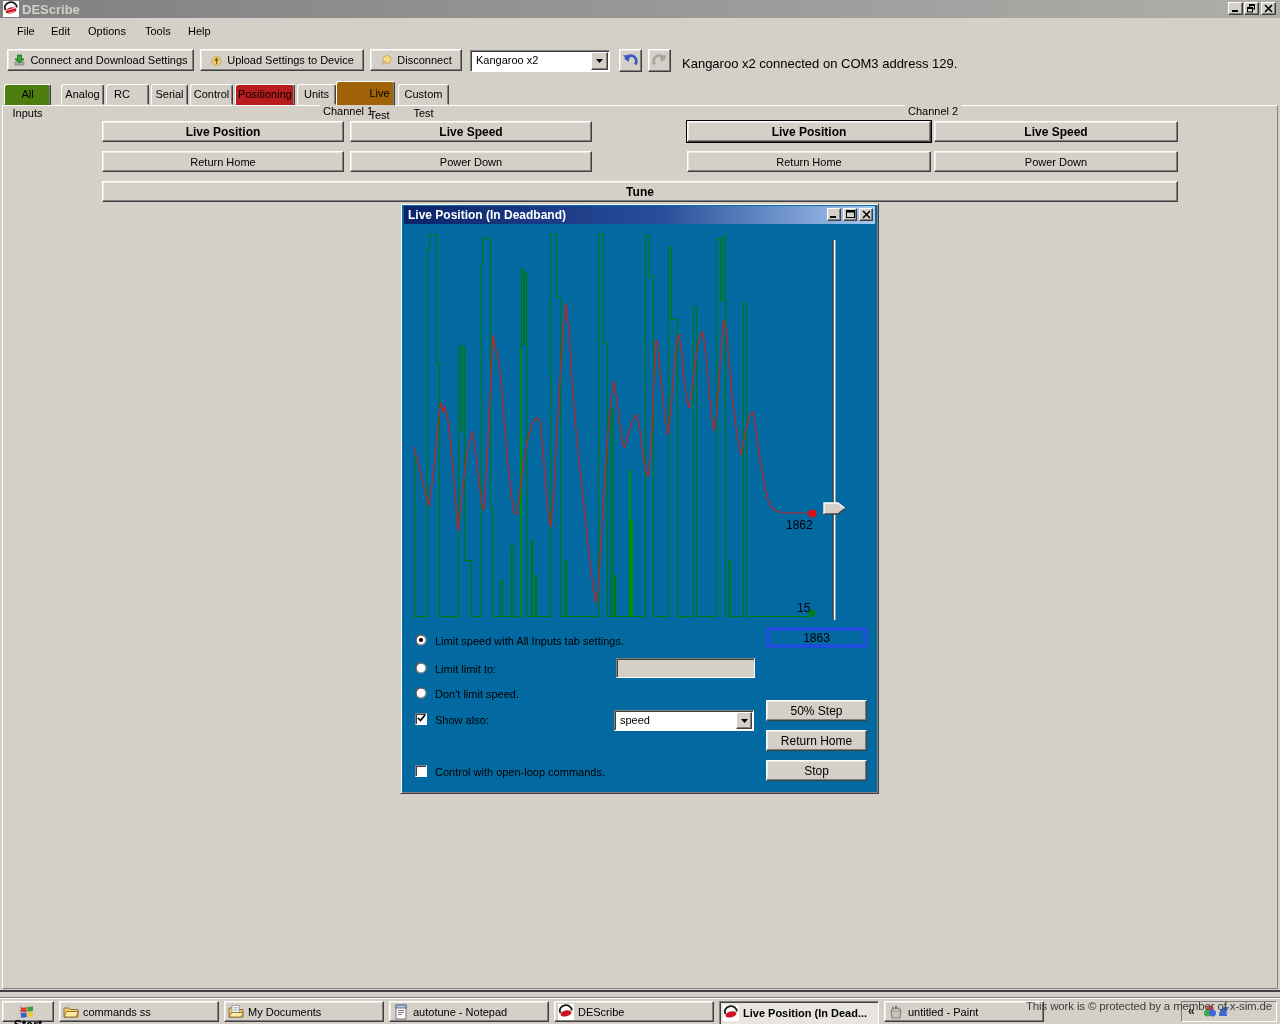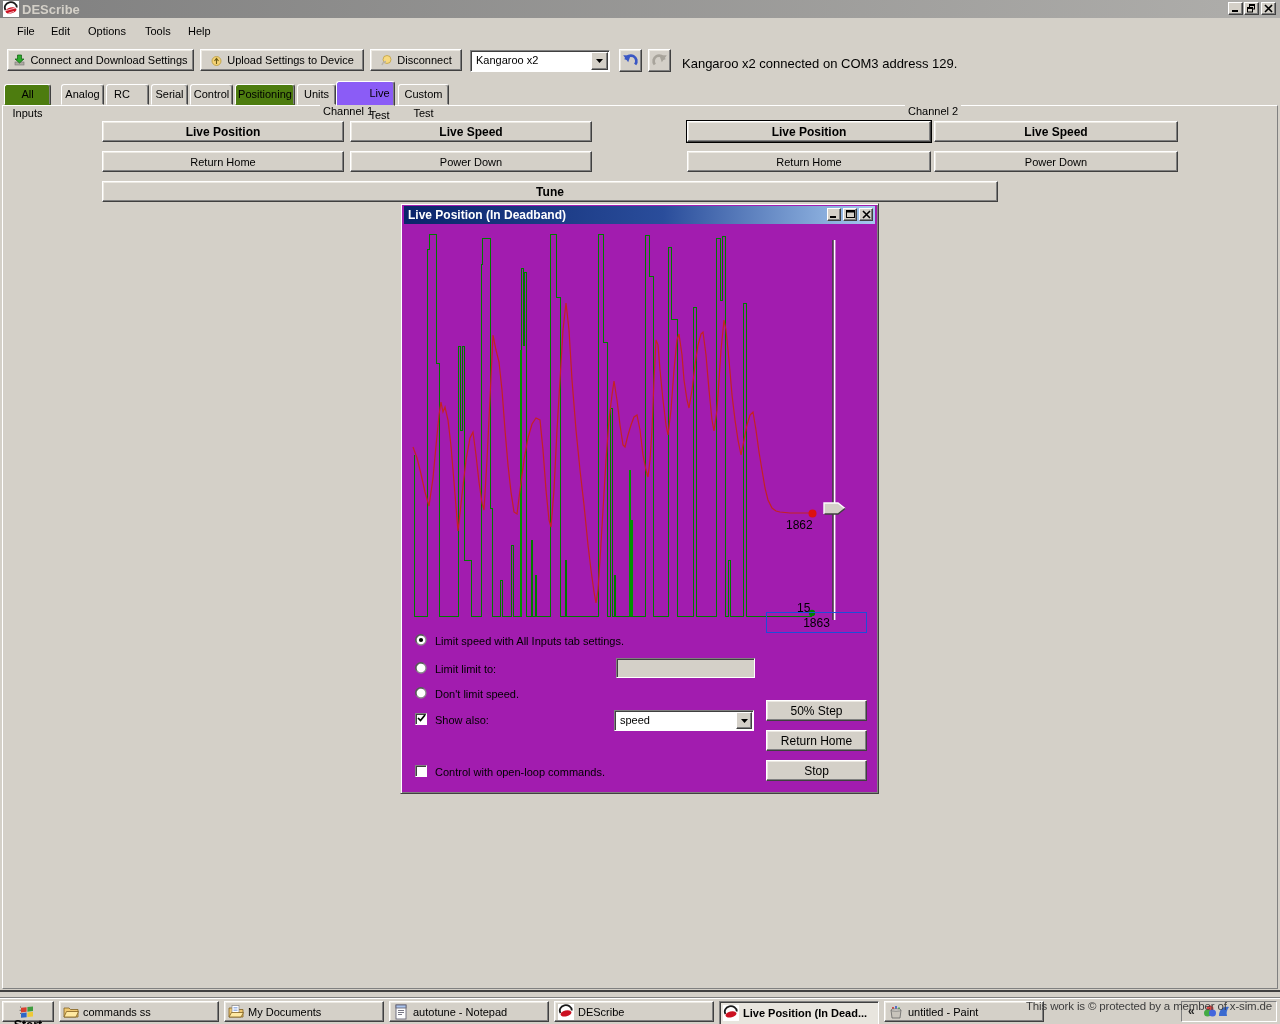--- a/index.html
+++ b/index.html
@@ -90,40 +90,40 @@
     </svg>
 </div>
 <div class="abs" style="left:682px;top:56px;font-size:13px;">Kangaroo x2 connected on COM3 address 129.</div>
 
 <div class="abs" style="left:2px;top:105px;width:1276px;height:884px;background:#d4d0c8;border-top:1px solid #fff;border-left:1px solid #fff;border-right:1px solid #808080;border-bottom:1px solid #808080;"></div>
 <div class="abs" style="left:4px;top:84px;width:47px;height:21px;background:#4d7c0f;border:1px solid;border-color:#fff #404040 transparent #fff;border-radius:3px 3px 0 0;box-shadow:inset -1px 0 0 #808080;text-align:center;line-height:19px;">All Inputs</div>
 <div class="abs" style="left:61px;top:84px;width:43px;height:21px;background:#d4d0c8;border:1px solid;border-color:#fff #404040 transparent #fff;border-radius:3px 3px 0 0;box-shadow:inset -1px 0 0 #808080;text-align:center;line-height:19px;">Analog</div>
 <div class="abs" style="left:106px;top:84px;width:43px;height:21px;background:#d4d0c8;border:1px solid;border-color:#fff #404040 transparent #fff;border-radius:3px 3px 0 0;box-shadow:inset -1px 0 0 #808080;padding-left:7px;line-height:19px;">RC</div>
 <div class="abs" style="left:151px;top:84px;width:37px;height:21px;background:#d4d0c8;border:1px solid;border-color:#fff #404040 transparent #fff;border-radius:3px 3px 0 0;box-shadow:inset -1px 0 0 #808080;text-align:center;line-height:19px;">Serial</div>
 <div class="abs" style="left:190px;top:84px;width:43px;height:21px;background:#d4d0c8;border:1px solid;border-color:#fff #404040 transparent #fff;border-radius:3px 3px 0 0;box-shadow:inset -1px 0 0 #808080;text-align:center;line-height:19px;">Control</div>
-<div class="abs" style="left:235px;top:84px;width:60px;height:21px;background:#4d7c0f;border:1px solid;border-color:#fff #404040 transparent #fff;border-radius:3px 3px 0 0;box-shadow:inset -1px 0 0 #808080;text-align:center;line-height:19px;">Positioning</div>
+<div class="abs" style="left:235px;top:84px;width:60px;height:21px;background:#b91c1c;border:1px solid;border-color:#fff #404040 transparent #fff;border-radius:3px 3px 0 0;box-shadow:inset -1px 0 0 #808080;text-align:center;line-height:19px;">Positioning</div>
 <div class="abs" style="left:297px;top:84px;width:39px;height:21px;background:#d4d0c8;border:1px solid;border-color:#fff #404040 transparent #fff;border-radius:3px 3px 0 0;box-shadow:inset -1px 0 0 #808080;text-align:center;line-height:19px;">Units</div>
-<div class="abs" style="left:336px;top:81px;width:59px;height:25px;background:#8b5cf6;border:1px solid;border-color:#fff #404040 #d4d0c8 #fff;border-radius:3px 3px 0 0;box-shadow:inset -1px 0 0 #808080;z-index:5;text-align:center;line-height:22px;padding-left:28px;">Live Test</div>
+<div class="abs" style="left:336px;top:81px;width:59px;height:25px;background:#a16207;border:1px solid;border-color:#fff #404040 #d4d0c8 #fff;border-radius:3px 3px 0 0;box-shadow:inset -1px 0 0 #808080;z-index:5;text-align:center;line-height:22px;padding-left:28px;">Live Test</div>
 <div class="abs" style="left:398px;top:84px;width:51px;height:21px;background:#d4d0c8;border:1px solid;border-color:#fff #404040 transparent #fff;border-radius:3px 3px 0 0;box-shadow:inset -1px 0 0 #808080;text-align:center;line-height:19px;">Custom Test</div>
 
 <div class="abs" style="left:320px;top:105px;background:#d4d0c8;padding:0 3px;">Channel 1</div>
 <div class="abs" style="left:905px;top:105px;background:#d4d0c8;padding:0 3px;">Channel 2</div>
 <div class="abs raised btnface" style="left:102px;top:121px;width:242px;height:21px;font-weight:bold;font-size:12px;">Live Position</div>
 <div class="abs raised btnface" style="left:350px;top:121px;width:242px;height:21px;font-weight:bold;font-size:12px;">Live Speed</div>
 <div class="abs" style="left:686px;top:120px;width:246px;height:23px;border:1px solid #000;">
     <div class="raised btnface" style="width:100%;height:100%;font-weight:bold;font-size:12px;">Live Position</div>
   </div>
 <div class="abs raised btnface" style="left:934px;top:121px;width:244px;height:21px;font-weight:bold;font-size:12px;">Live Speed</div>
 <div class="abs raised btnface" style="left:102px;top:151px;width:242px;height:21px;">Return Home</div>
 <div class="abs raised btnface" style="left:350px;top:151px;width:242px;height:21px;">Power Down</div>
 <div class="abs raised btnface" style="left:687px;top:151px;width:244px;height:21px;">Return Home</div>
 <div class="abs raised btnface" style="left:934px;top:151px;width:244px;height:21px;">Power Down</div>
-<div class="abs raised btnface" style="left:102px;top:181px;width:896px;height:21px;font-weight:bold;font-size:12px;">Tune</div>
-
-<div class="abs" style="left:400px;top:203px;width:479px;height:591px;background:#a21caf;border:1px solid;border-color:#d4d0c8 #404040 #404040 #d4d0c8;box-shadow:inset 1px 1px 0 #ffffff, inset -1px -1px 0 #808080;">
+<div class="abs raised btnface" style="left:102px;top:181px;width:1076px;height:21px;font-weight:bold;font-size:12px;">Tune</div>
+
+<div class="abs" style="left:400px;top:203px;width:479px;height:591px;background:#0369a1;border:1px solid;border-color:#d4d0c8 #404040 #404040 #d4d0c8;box-shadow:inset 1px 1px 0 #ffffff, inset -1px -1px 0 #808080;">
  <div class="abs" style="left:3px;top:2px;right:3px;height:18px;background:linear-gradient(90deg,#0a246a,#2a4d9b 55%,#a6caf0);"></div>
  <div class="abs" style="left:7px;top:4px;font-size:12px;font-weight:bold;color:#fff;">Live Position (In Deadband)</div>
  <div class="abs capbtn" style="left:426px;top:4px;width:14px;height:13px;">
       <svg width="8" height="9">
         <rect x="0" y="6" width="6" height="2" fill="#000"></rect>
       </svg>
     </div>
  <div class="abs capbtn" style="left:442px;top:4px;width:14px;height:13px;">
       <svg width="9" height="9">
         <rect x="0.5" y="0.5" width="8" height="7" fill="none" stroke="#000"></rect>
@@ -144,21 +144,21 @@
    <circle cx="812.5" cy="513.5" r="4" fill="#dd1111"></circle>
    <text x="786" y="529" font-size="12" fill="#000">1862</text>
    <text x="797" y="612" font-size="12" fill="#000">15</text>
    <line x1="833" y1="240" x2="833" y2="620" stroke="#404040" stroke-width="1.6"></line>
    <line x1="834.6" y1="240" x2="834.6" y2="620" stroke="#ffffff" stroke-width="1.6"></line>
    <path d="M824,503 L838,503 L845,508.5 L838,514 L824,514 Z" fill="#d4d0c8"></path>
    <path d="M824,514 L824,503 L838,503 L845,508.5" fill="none" stroke="#fdfdfd" stroke-width="1.4"></path>
    <path d="M845,508.5 L838,514 L824.5,514" fill="none" stroke="#404040" stroke-width="1.4"></path>
  </svg>
 
- <div class="abs btnface" style="left:365px;top:408px;width:101px;height:21px;border:1px solid #1d4ed8;font-size:12px;">1863</div>
+ <div class="abs btnface" style="left:365px;top:423px;width:101px;height:21px;border:4px solid #1d4ed8;font-size:12px;">1863</div>
 
  <div class="abs" style="left:14px;top:430px;width:12px;height:12px;"><svg width="12" height="12" viewBox="0 0 12 12">
         <circle cx="6" cy="6" r="5" fill="#fff" stroke="#8a8a8a" stroke-width="1.3"></circle>
         <path d="M1.6,8.5 A5,5 0 0 1 8.5,1.6" fill="none" stroke="#555" stroke-width="1.3"></path>
         <circle cx="6" cy="6" r="2.1" fill="#000"></circle>
       </svg></div>
     <div class="abs" style="left:34px;top:431px;">Limit speed with All Inputs tab settings.</div>
 <div class="abs" style="left:14px;top:458px;width:12px;height:12px;"><svg width="12" height="12" viewBox="0 0 12 12">
         <circle cx="6" cy="6" r="5" fill="#fff" stroke="#8a8a8a" stroke-width="1.3"></circle>
         <path d="M1.6,8.5 A5,5 0 0 1 8.5,1.6" fill="none" stroke="#555" stroke-width="1.3"></path>

